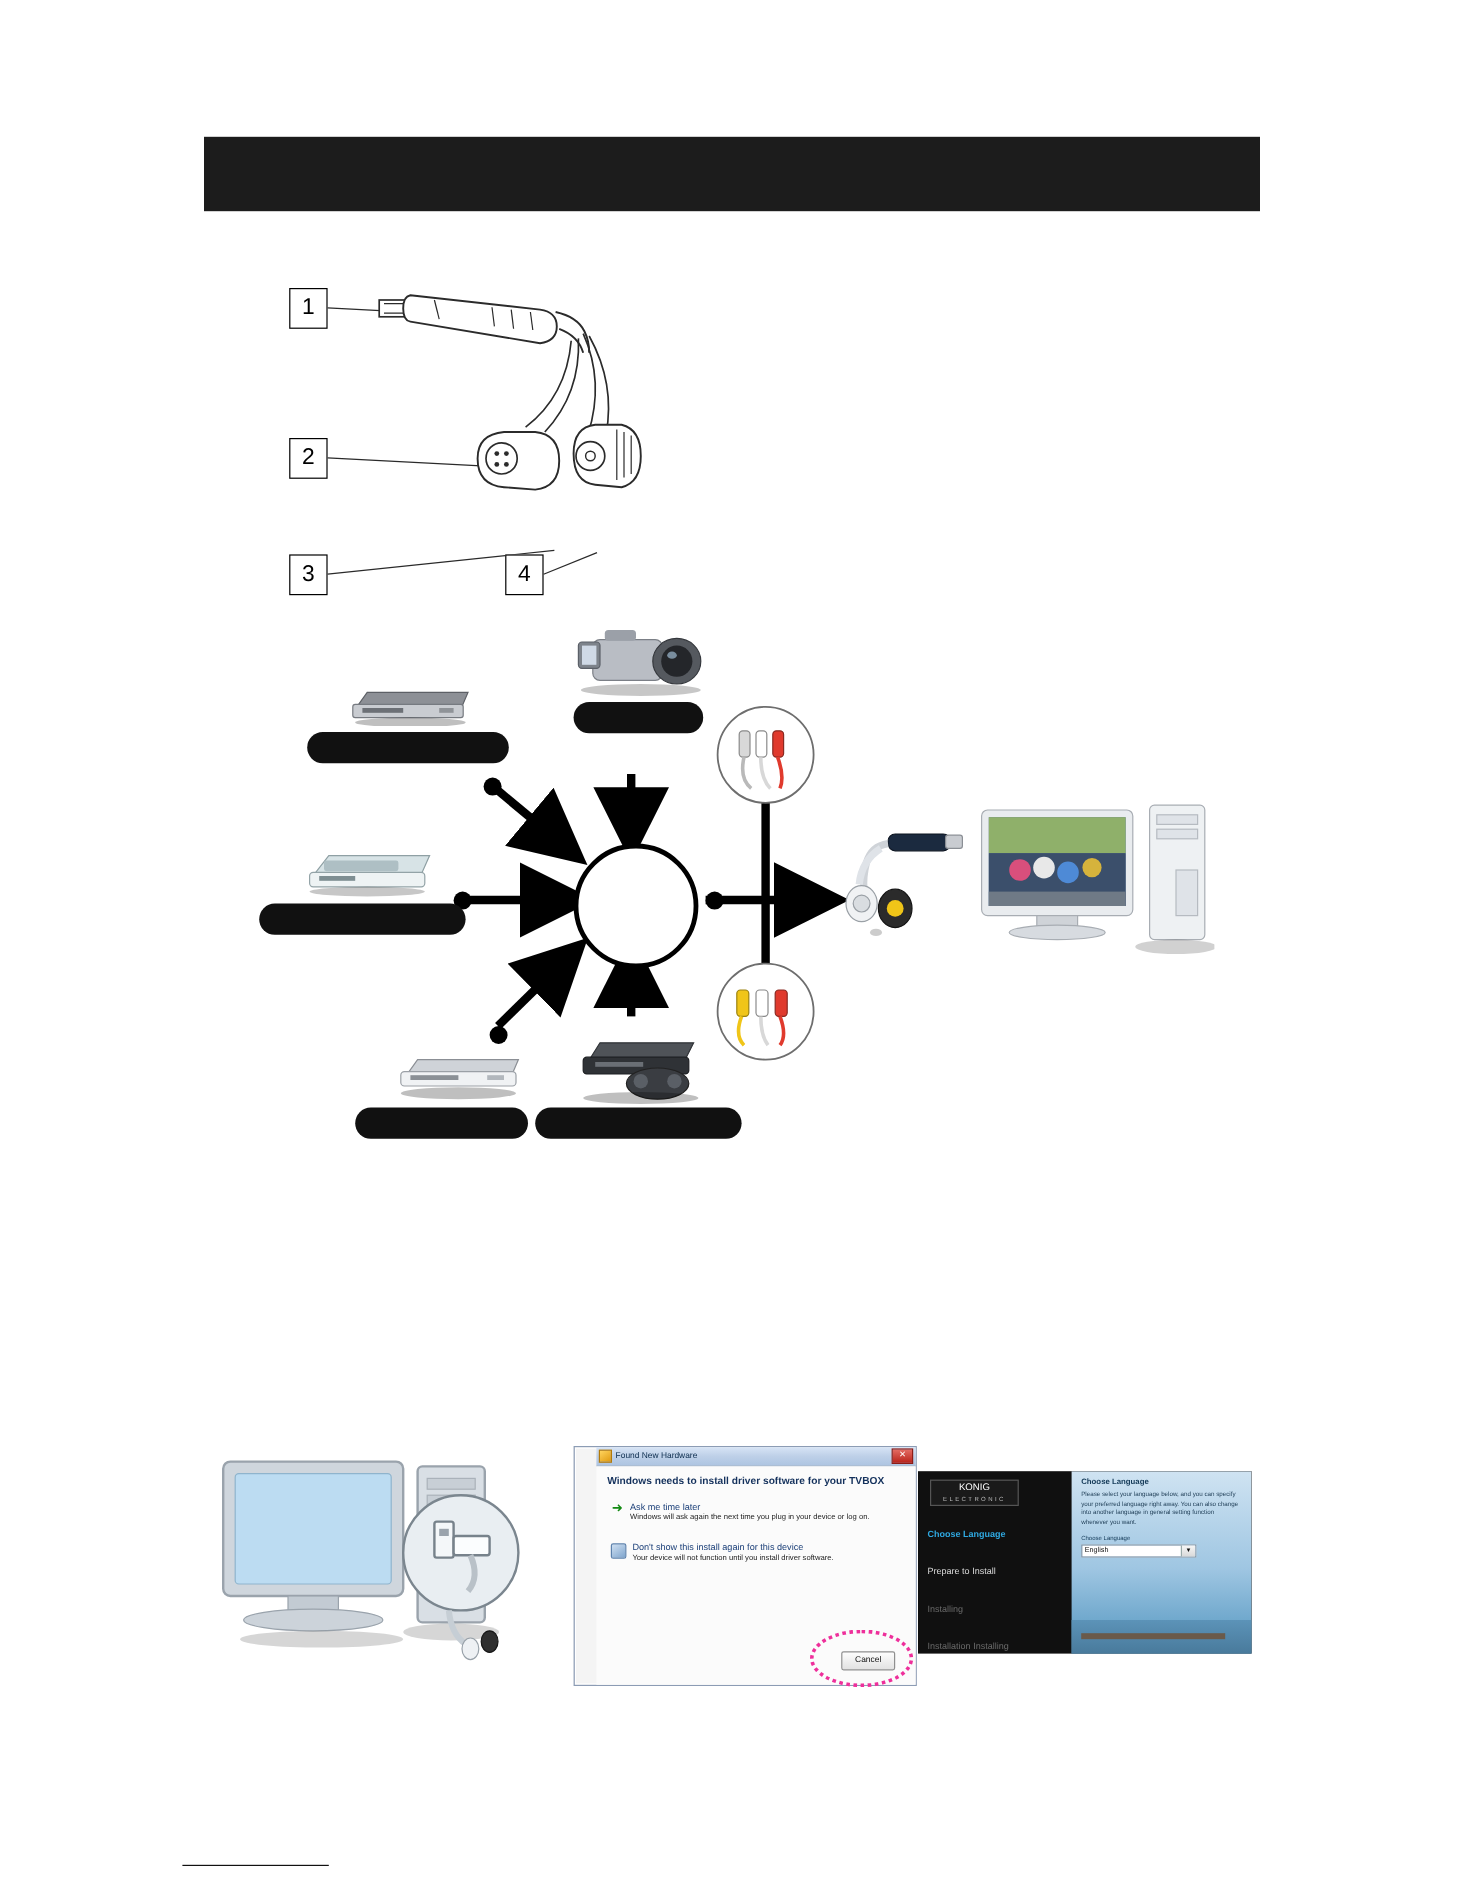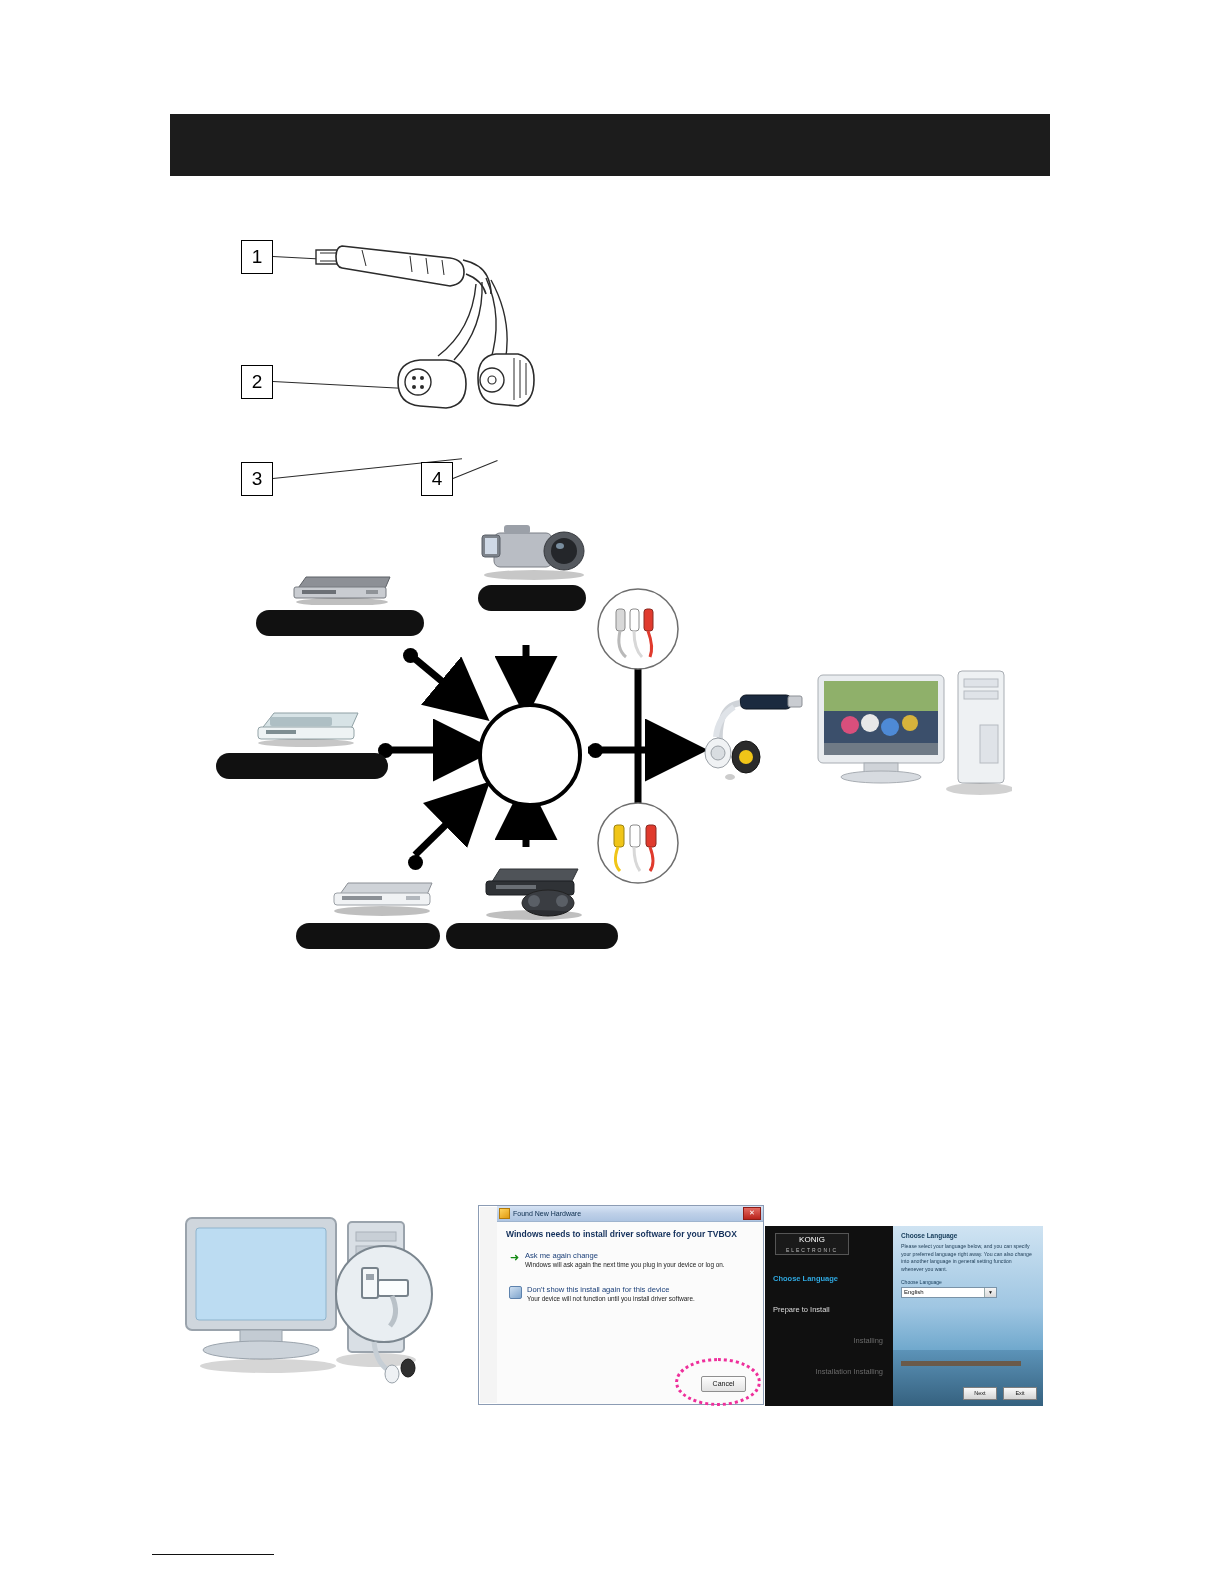--- a/index.html
+++ b/index.html
@@ -212,21 +212,21 @@
     border: 3px dotted #ee2f9b;
     border-radius: 50%;
   }
 
   
   .konig {
     position: absolute;
     left: 765px;
     top: 1226px;
     width: 278px;
-    height: 180px;
+    height: 152px;
     background: #101010;
     overflow: hidden;
   }
   .konig .logo {
     position: absolute;
     left: 10px; top: 7px;
     width: 74px; height: 22px;
     background: #1a1a1a;
     border: 1px solid #555;
     color: #fff;
@@ -239,21 +239,21 @@
   .konig .logo i { display:block; font-style: normal; font-size: 5px; letter-spacing: 2px; color:#bdbdbd;}
   .konig .steps {
     position: absolute;
     left: 8px; top: 48px;
     width: 110px;
     color: #dcdcdc;
     font-size: 7.5px;
   }
   .konig .steps div { margin-bottom: 22px; }
   .konig .steps .active { color: #2fa8e0; font-weight: bold; }
-  .konig .steps .dim { color: #6a6a6a; text-align: right; }
+  .konig .steps .dim { color: #6a6a6a; }
   .konig .right {
     position: absolute;
     left: 128px; top: 0;
     width: 150px; height: 180px;
     background: linear-gradient(180deg,#cfe3f2 0%, #9fc6e2 45%, #6ea7cc 70%, #4f86ac 100%);
   }
   .konig .right .sea {
     position:absolute; left:0; bottom:0; width:100%; height:56px;
     background: linear-gradient(180deg,#5c93b8,#35617f);
   }
@@ -559,21 +559,21 @@
         <span>Found New Hardware</span>
         <span class="dlg-close">✕</span>
       </div>
       <div class="dlg-body">
         <div class="dlg-h">Windows needs to install driver software for your TVBOX</div>
 
 
         <div class="dlg-opt">
           <span class="oico arrow">➜</span>
           <span class="otxt">
-            <b>Ask me again change</b>
+            <b>Ask me time later</b>
             <span>Windows will ask again the next time you plug in your device or log on.</span>
           </span>
         </div>
 
         <div class="dlg-opt">
           <span class="oico"></span>
           <span class="otxt">
             <b>Don't show this install again for this device</b>
             <span>Your device will not function until you install driver software.</span>
           </span>

